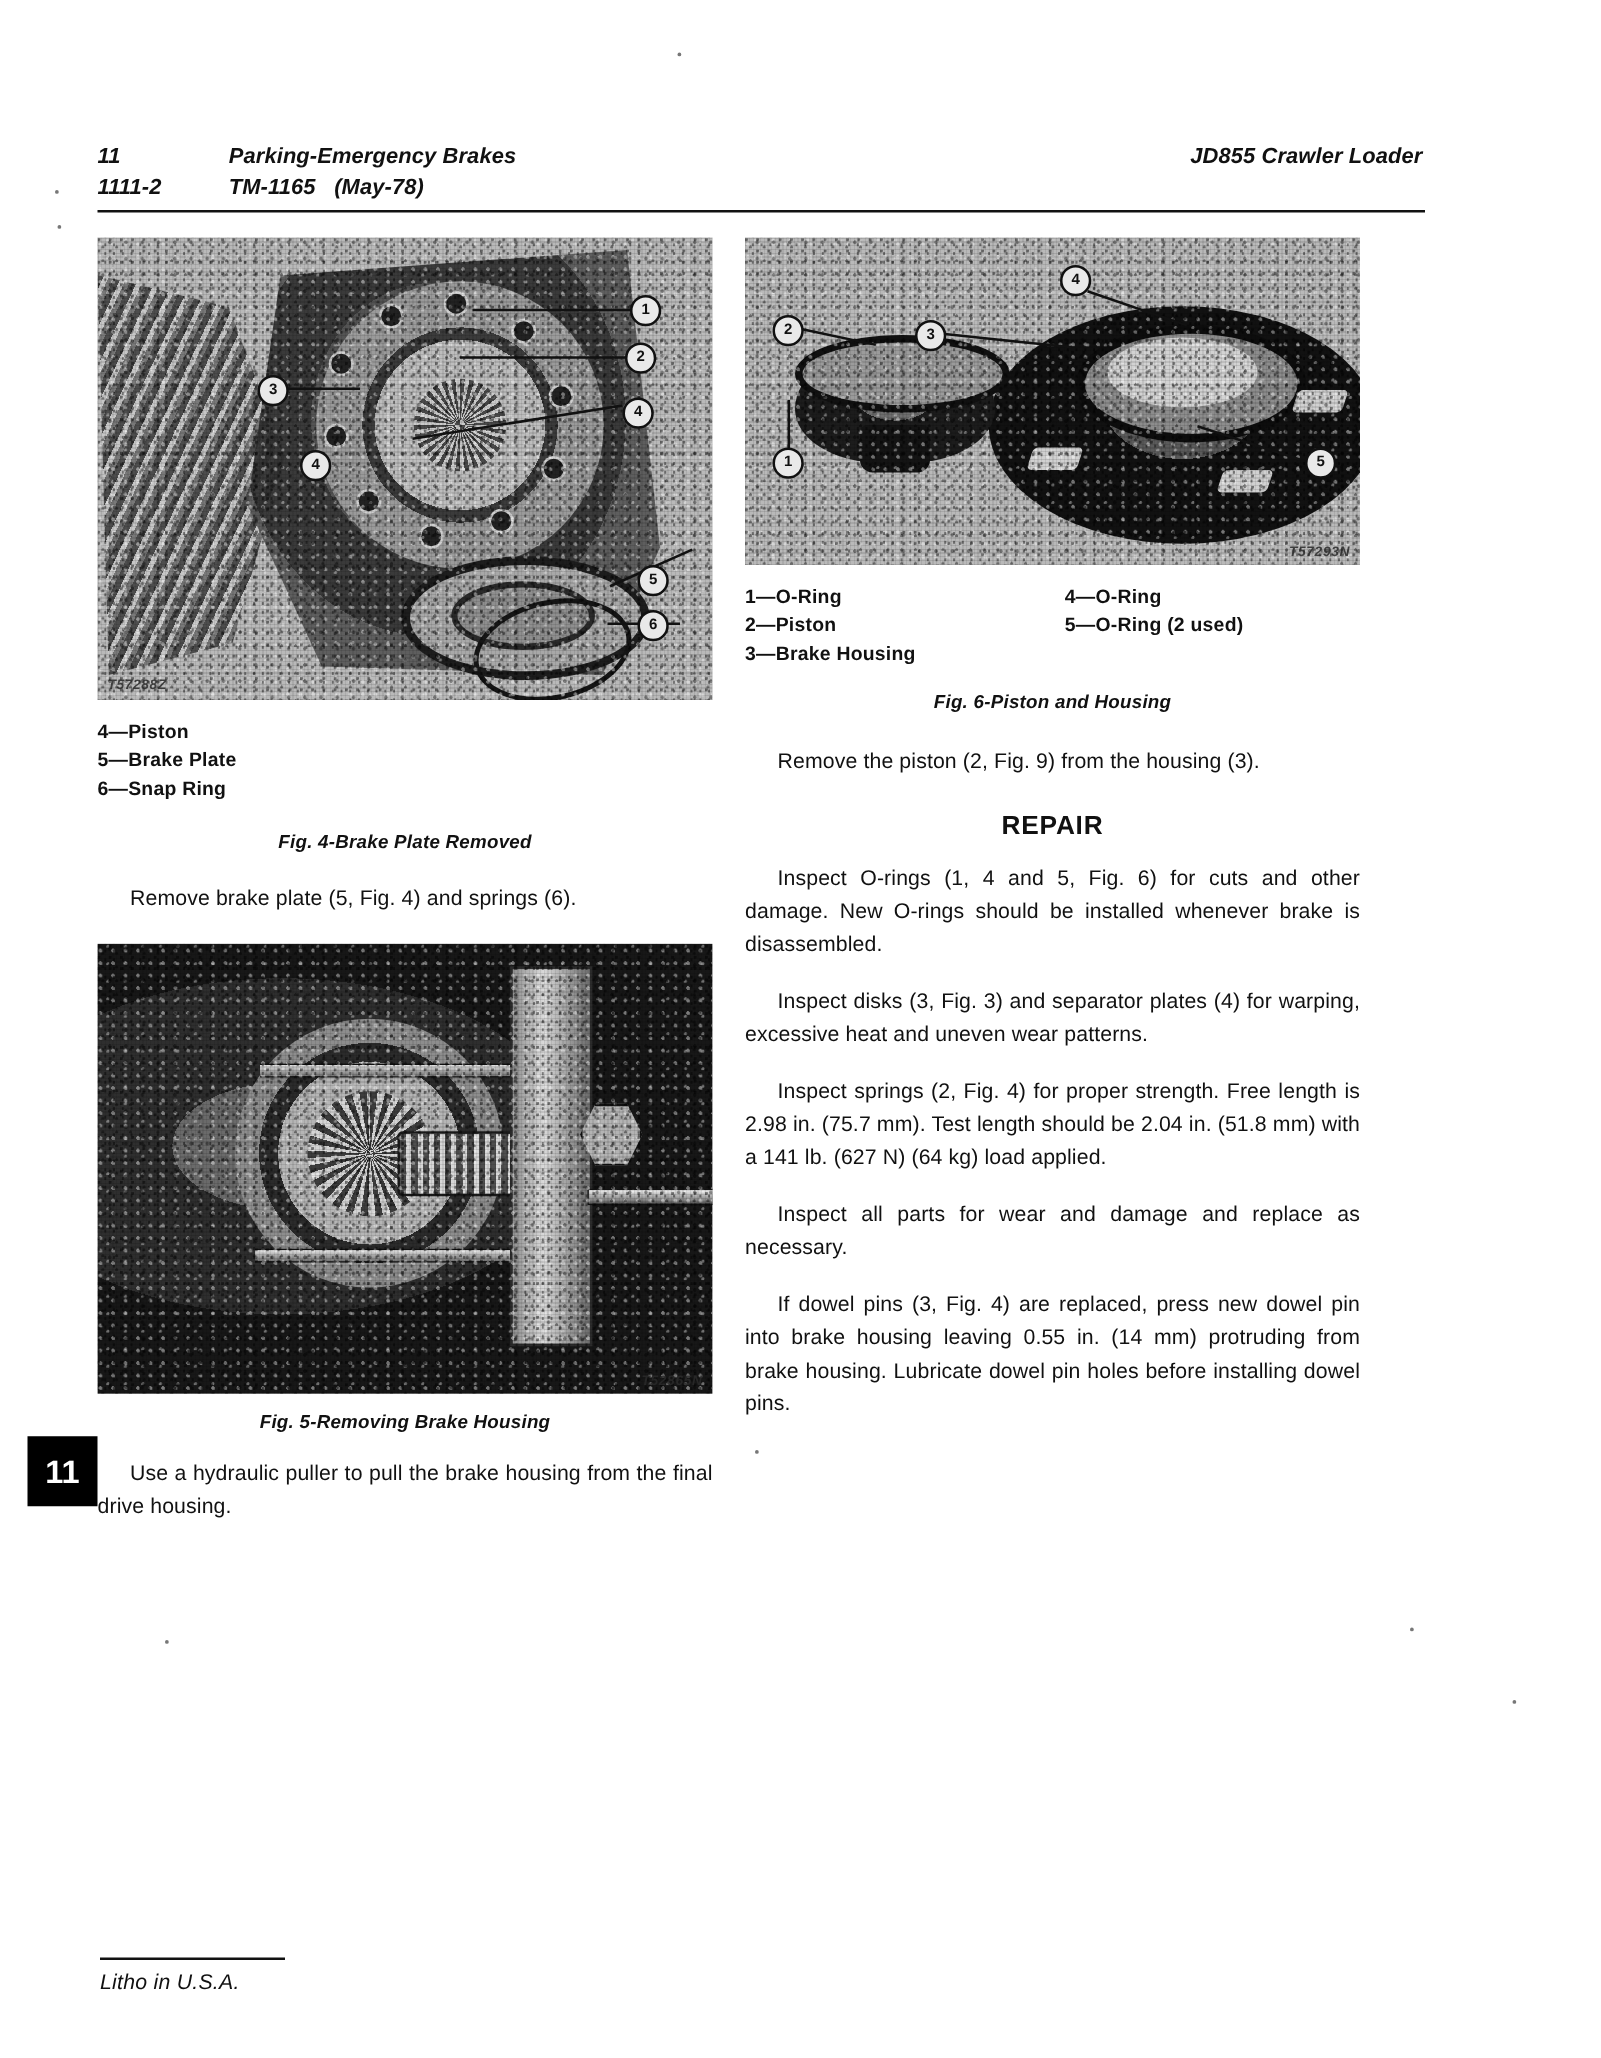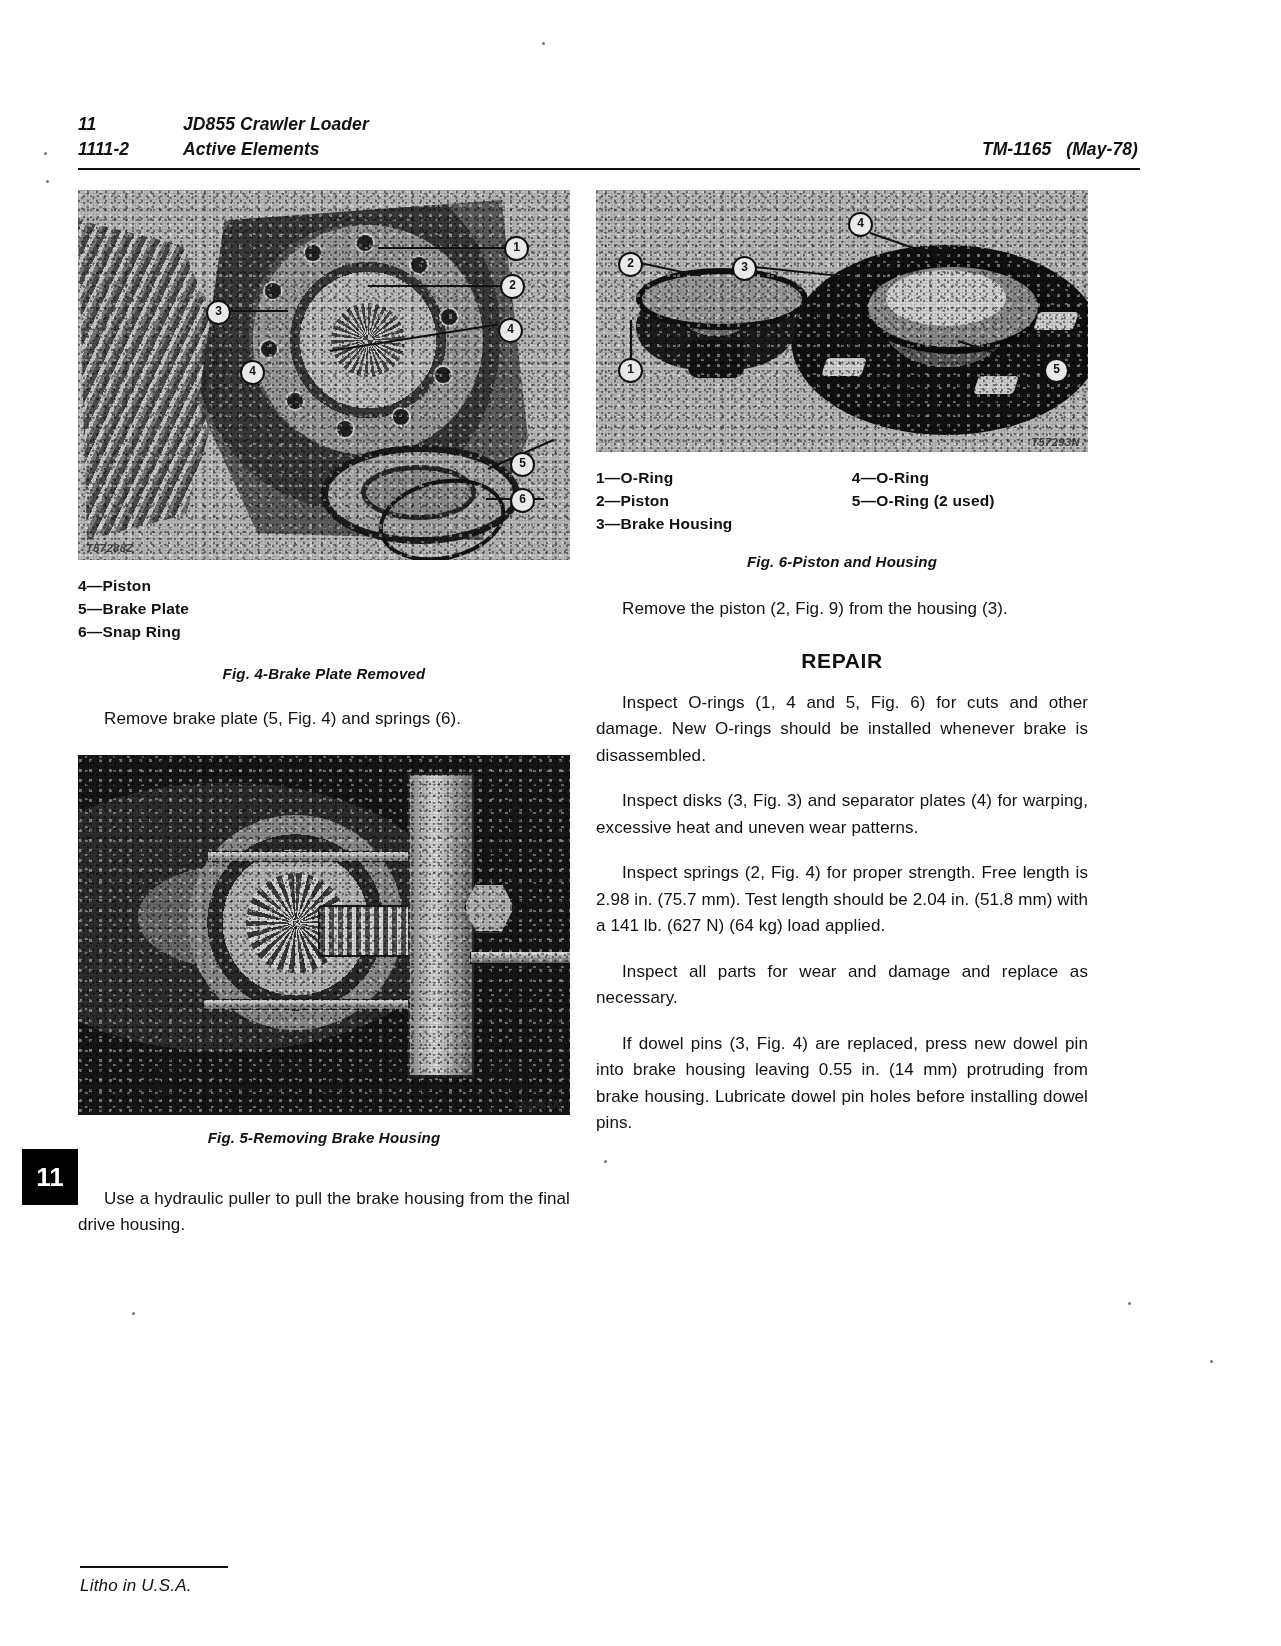--- a/index.html
+++ b/index.html
@@ -401,25 +401,25 @@
   }
 </style>
 </head>
 <body>
 
 <div class="page">
 
   <div class="header">
     <div class="header-row">
       <div class="hdr-num">11</div>
+      <div class="hdr-mid">Parking-Emergency Brakes</div>
       <div class="hdr-right">JD855 Crawler Loader</div>
     </div>
     <div class="header-row">
       <div class="hdr-num">1111-2</div>
-      <div class="hdr-mid">Active Elements</div>
       <div class="hdr-right">TM-1165   (May-78)</div>
     </div>
   </div>
   <div class="header-rule"></div>
 
   <div class="col-left">
 
     <div class="figbox" style="height:370px;">
       <div class="f4-left-mass"></div>
       <div class="f4-housing"></div>
@@ -482,21 +482,21 @@
       <div class="f5-puller-plate"></div>
       <div class="f5-hexnut"></div>
       <div class="f5-handle"></div>
       <div class="grain"></div>
       <div class="grain2"></div>
       <div class="fig-code">T52865N</div>
     </div>
 
     <div class="caption" style="margin-top:14px;">Fig. 5-Removing Brake Housing</div>
 
-    <p class="body" style="margin-top:40px;">Use a hydraulic puller to pull the brake housing from the final drive housing.</p>
+    <p class="body" style="margin-top:20px;">Use a hydraulic puller to pull the brake housing from the final drive housing.</p>
   </div>
 
   <div class="col-right">
 
     <div class="figbox" style="height:262px;">
       <div class="f6-housing-body"></div>
       <div class="f6-housing-bore"></div>
       <div class="f6-housing-bore2"></div>
       <div class="f6-lug" style="left:228px; top:168px;"></div>
       <div class="f6-lug" style="left:380px; top:186px;"></div>

